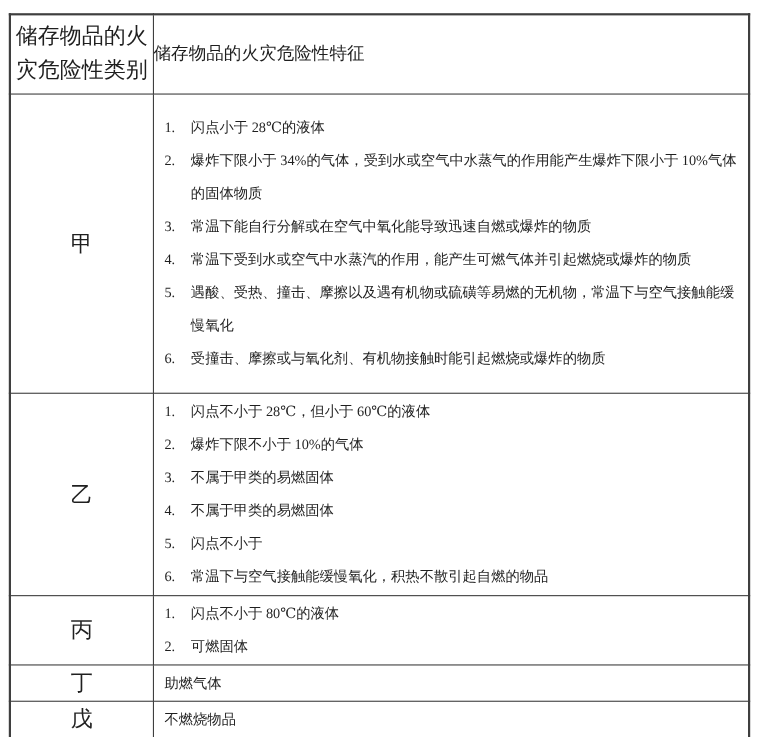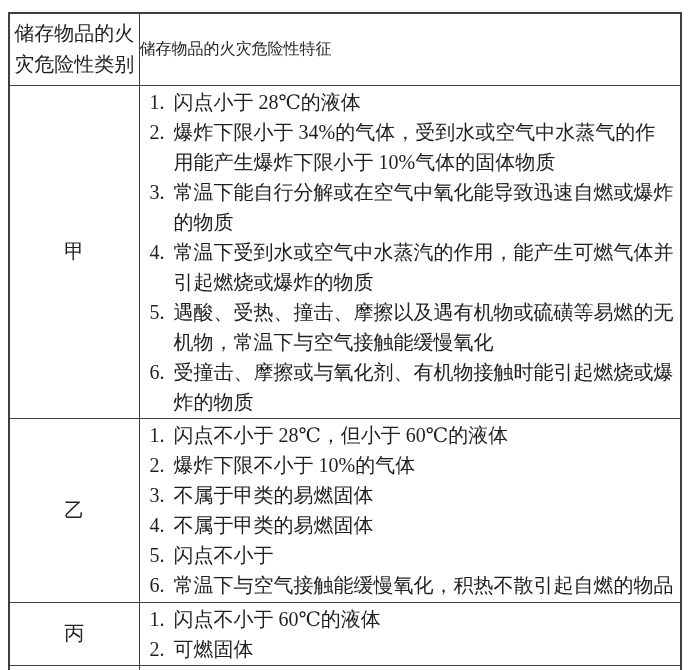--- a/index.html
+++ b/index.html
@@ -40,21 +40,21 @@
   th.feat-h {
     font-size: 16px;
     text-align: left;
   }
   td.cat-cell {
     text-align: center;
     font-size: 20px;
   }
   td.feat-cell {
     padding: 1px 6px 1px 10px;
-    font-size: 20px;
+    font-size: 13px;
   }
   .item {
     line-height: 30px;
     padding-left: 24px;
     text-indent: -24px;
   }
   .num {
     display: inline-block;
     width: 24px;
     text-indent: 0;
@@ -100,21 +100,21 @@
             <div class="item"><span class="num">2.</span><span>爆炸下限不小于 10%的气体</span></div>
             <div class="item"><span class="num">3.</span><span>不属于甲类的易燃固体</span></div>
             <div class="item"><span class="num">4.</span><span>不属于甲类的易燃固体</span></div>
             <div class="item"><span class="num">5.</span><span>闪点不小于</span></div>
             <div class="item"><span class="num">6.</span><span>常温下与空气接触能缓慢氧化，积热不散引起自燃的物品</span></div>
           </td>
         </tr>
         <tr>
           <td class="cat-cell">丙</td>
           <td class="feat-cell">
-            <div class="item"><span class="num">1.</span><span>闪点不小于 60℃的液体</span></div>
+            <div class="item"><span class="num">1.</span><span>闪点不小于 80℃的液体</span></div>
             <div class="item"><span class="num">2.</span><span>可燃固体</span></div>
           </td>
         </tr>
         <tr>
           <td class="cat-cell">丁</td>
           <td class="feat-cell">
             <div class="item"><span>助燃气体</span></div>
           </td>
         </tr>
         <tr>

